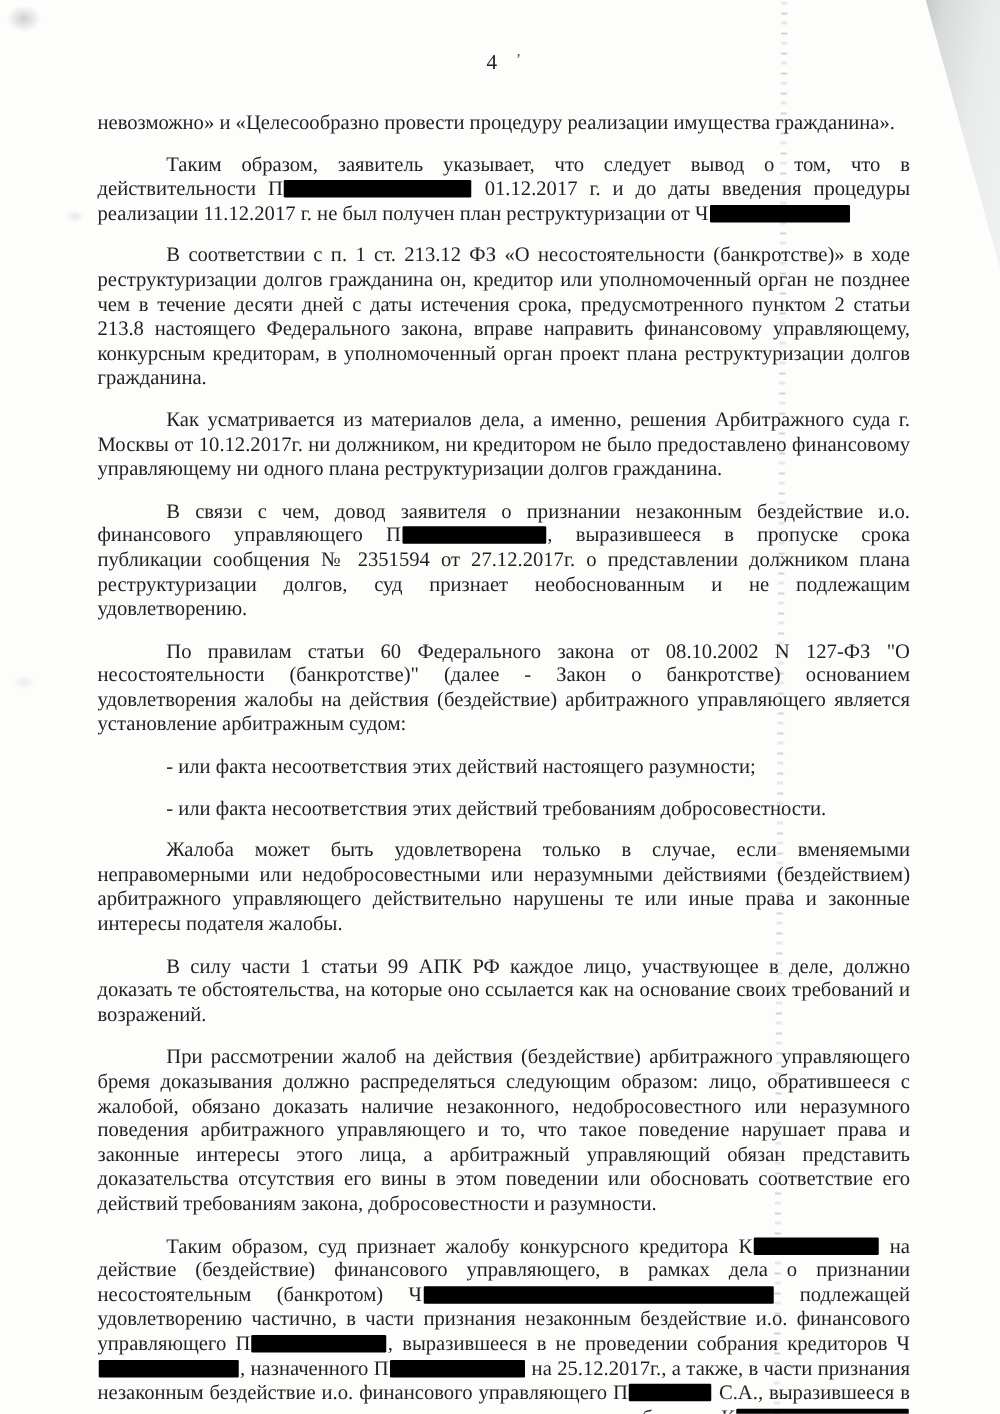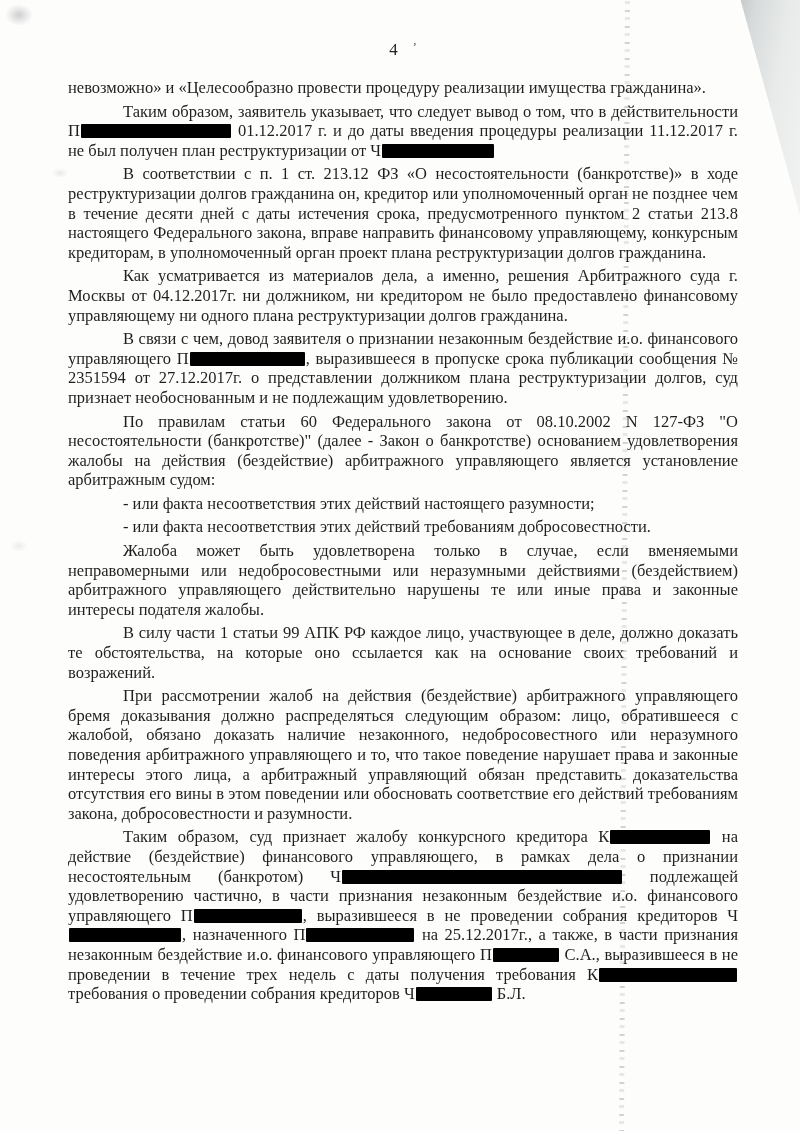--- a/index.html
+++ b/index.html
@@ -40,21 +40,21 @@
     text-align:center;color:#242424;font-size:17px;
   }
   .pnum{letter-spacing:1px;}
   .pmark{font-size:12px;color:#4a4a4a;margin-left:14px;vertical-align:4px;}
   
   .doc{
     position:absolute;left:64px;top:74px;width:678px;
     color:#1f1f1f;font-size:16.5px;line-height:19.6px;
     text-align:justify;
   }
-  .doc p{margin:4px;padding:0;}
+  .doc p{margin:14px;padding:0;}
   .doc p.indent{text-indent:55px;}
   .redaction{
     display:inline-block;height:14px;background:#060606;
     vertical-align:-2px;border-radius:1px;margin:0 1px;
   }
 </style>
 </head>
 <body>
 
 <div class="scan">
@@ -65,21 +65,21 @@
   <div class="smudge s3"></div>
 
   <div class="page-header">
     <span class="pnum">4</span><span class="pmark">’</span>
   </div>
 
   <div class="doc" id="doc-body">
       <p><span>невозможно» и «Целесообразно провести процедуру реализации имущества гражданина».</span></p>
       <p class="indent"><span>Таким образом, заявитель указывает,  что следует вывод о том, что в действительности П</span><span class="redaction" style="width: 150px; background: rgb(0, 0, 0);"></span><span> 01.12.2017 г. и до даты введения процедуры реализации 11.12.2017 г. не был получен план реструктуризации от Ч</span><span class="redaction" style="width: 112px; background: rgb(0, 0, 0);"></span></p>
       <p class="indent"><span>В соответствии с п. 1 ст. 213.12 ФЗ «О несостоятельности (банкротстве)» в ходе реструктуризации долгов гражданина он, кредитор или уполномоченный орган не позднее чем в течение десяти дней с даты истечения срока, предусмотренного пунктом 2 статьи 213.8 настоящего Федерального закона, вправе направить финансовому управляющему, конкурсным кредиторам, в уполномоченный орган проект плана реструктуризации долгов гражданина.</span></p>
-      <p class="indent"><span>Как усматривается из материалов дела, а именно, решения Арбитражного суда г. Москвы от 04.12.2017г. ни должником, ни кредитором не было предоставлено финансовому управляющему ни одного плана реструктуризации долгов гражданина.</span></p>
+      <p class="indent"><span>Как усматривается из материалов дела, а именно, решения Арбитражного суда г. Москвы от 10.12.2017г. ни должником, ни кредитором не было предоставлено финансовому управляющему ни одного плана реструктуризации долгов гражданина.</span></p>
       <p class="indent"><span>В связи с чем, довод заявителя о признании незаконным бездействие и.о. финансового управляющего П</span><span class="redaction" style="width: 115px; background: rgb(0, 0, 0);"></span><span>, выразившееся в пропуске срока публикации сообщения № 2351594 от 27.12.2017г. о представлении должником плана реструктуризации долгов, суд признает необоснованным и не подлежащим удовлетворению.</span></p>
       <p class="indent"><span>По правилам статьи 60 Федерального закона от 08.10.2002 N 127-ФЗ "О несостоятельности (банкротстве)" (далее - Закон о банкротстве) основанием удовлетворения жалобы на действия (бездействие) арбитражного управляющего является установление арбитражным судом:</span></p>
       <p class="indent"><span>- или факта несоответствия этих действий настоящего разумности;</span></p>
       <p class="indent"><span>- или факта несоответствия этих действий требованиям добросовестности.</span></p>
       <p class="indent"><span>Жалоба может быть удовлетворена только в случае, если вменяемыми неправомерными или недобросовестными или неразумными действиями (бездействием) арбитражного управляющего действительно нарушены те или иные права и законные интересы подателя жалобы.</span></p>
       <p class="indent"><span>В силу части 1 статьи 99 АПК РФ каждое лицо, участвующее в деле, должно доказать те обстоятельства, на которые оно ссылается как на основание своих требований и возражений.</span></p>
       <p class="indent"><span>При рассмотрении жалоб на действия (бездействие) арбитражного управляющего бремя доказывания должно распределяться следующим образом: лицо, обратившееся с жалобой, обязано доказать наличие незаконного, недобросовестного или неразумного поведения арбитражного управляющего и то, что такое поведение нарушает права и законные интересы этого лица, а арбитражный управляющий обязан представить доказательства отсутствия его вины в этом поведении или обосновать соответствие его действий требованиям закона, добросовестности и разумности.</span></p>
       <p class="indent"><span>Таким образом, суд признает жалобу конкурсного кредитора К</span><span class="redaction" style="width: 100px; background: rgb(0, 0, 0);"></span><span> на действие (бездействие) финансового управляющего, в рамках дела о признании несостоятельным (банкротом) Ч</span><span class="redaction" style="width: 280px; background: rgb(0, 0, 0);"></span><span> подлежащей удовлетворению частично, в части  признания незаконным бездействие и.о. финансового управляющего П</span><span class="redaction" style="width: 108px; background: rgb(0, 0, 0);"></span><span>, выразившееся в не проведении собрания кредиторов Ч</span><span class="redaction" style="width: 112px; background: rgb(0, 0, 0);"></span><span>, назначенного П</span><span class="redaction" style="width: 108px; background: rgb(0, 0, 0);"></span><span> на 25.12.2017г., а  также, в части признания незаконным бездействие и.о. финансового управляющего П</span><span class="redaction" style="width: 66px; background: rgb(0, 0, 0);"></span><span> С.А., выразившееся в не проведении в течение трех недель с даты получения требования К</span><span class="redaction" style="width: 138px; background: rgb(0, 0, 0);"></span><span> требования о проведении собрания кредиторов Ч</span><span class="redaction" style="width: 76px; background: rgb(0, 0, 0);"></span><span> Б.Л.</span></p>
     </div>
 </div>

